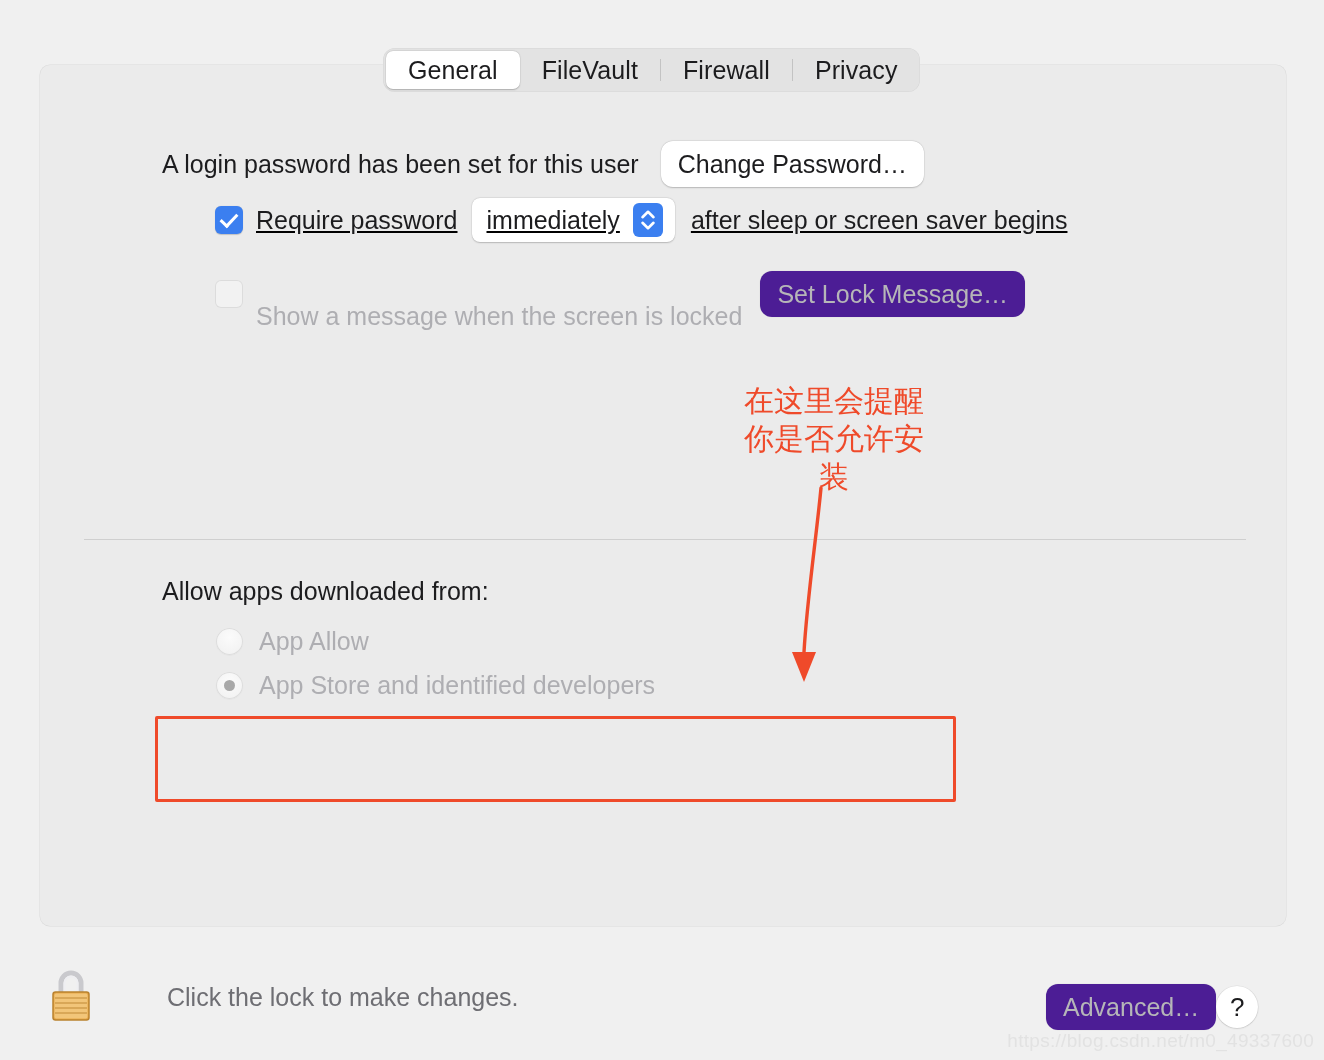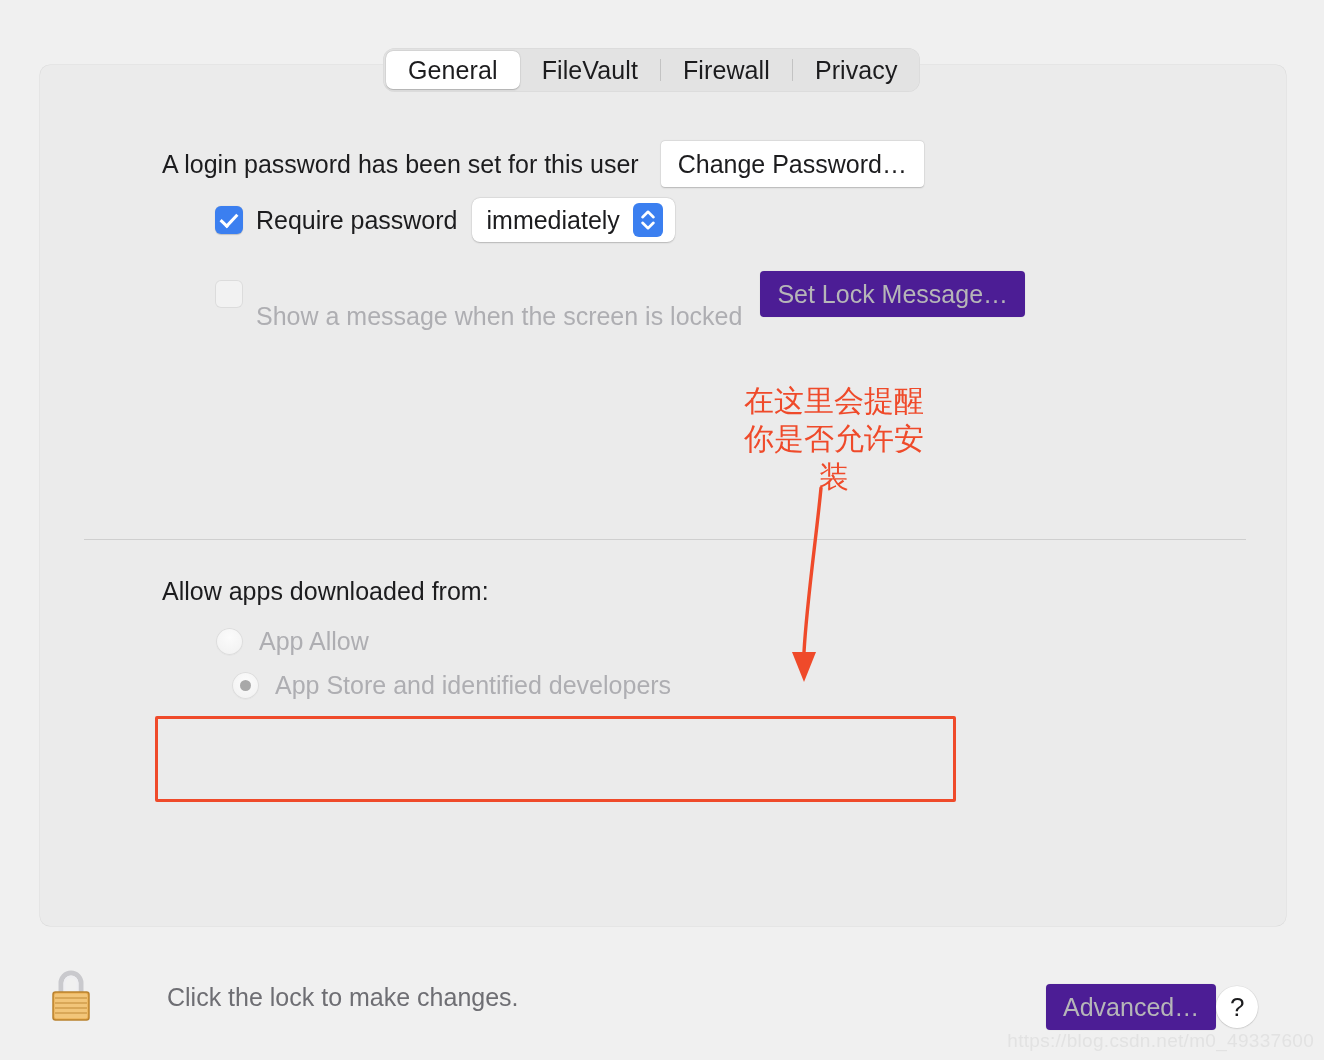--- a/index.html
+++ b/index.html
@@ -83,21 +83,21 @@
     white-space: nowrap;
   }
 
   
   .btn {
     font-family: inherit;
     font-size: 25px;
     color: #1c1c1e;
     background: #ffffff;
     border: none;
-    border-radius: 4px;
+    border-radius: 12px;
     padding: 0 17px;
     height: 46px;
     line-height: 46px;
     box-shadow: 0 0.5px 1.5px rgba(0,0,0,0.2), 0 0 0 0.5px rgba(0,0,0,0.06);
     white-space: nowrap;
     cursor: default;
   }
   .btn.disabled {
     background: #4c1d95;
     color: #b6b6b8;
@@ -267,52 +267,53 @@
   <div class="tab">Privacy</div>
 </div>
 
 <div class="panel">
 
   <div class="row" style="left:122px; top:76px;">
     <span class="label-main">A login password has been set for this user</span>
     <button class="btn" style="margin-left:22px;">Change Password…</button>
   </div>
 
-  <div class="row" style="left:175px; top:133px;">
+  <div class="row" style="left:175px; top:133px;text-decoration:underline;">
     <span class="cb on"></span>
     <span class="label-main" style="margin-left:13px;">Require password</span>
     <span class="popup" style="margin-left:14px;">
       <span class="popup-value">immediately</span>
       <span class="stepper">
         <svg width="30" height="34" viewBox="0 0 30 34" aria-hidden="true">
           <path d="M9.5 14.2 L15 8.8 L20.5 14.2" fill="none" stroke="#ffffff" stroke-width="2.6" stroke-linecap="round" stroke-linejoin="round"></path>
           <path d="M9.5 19.8 L15 25.2 L20.5 19.8" fill="none" stroke="#ffffff" stroke-width="2.6" stroke-linecap="round" stroke-linejoin="round"></path>
         </svg>
       </span>
     </span>
+    <span class="label-main" style="margin-left:16px;">after sleep or screen saver begins</span>
   </div>
 
   <div class="row" style="left:175px; top:192px;">
     <span class="cb off"></span>
     <span class="label-dim" style="margin-left:13px;margin-top:45px;">Show a message when the screen is locked</span>
     <button class="btn disabled" style="margin-left:18px;">Set Lock Message…</button>
   </div>
 
   <div style="position:absolute; left:44px; top:474px; width:1162px; height:1px; background:#cfcfcf;"></div>
 
   <div class="row" style="left:122px; top:512px;">
     <span class="label-main">Allow apps downloaded from:</span>
   </div>
 
   <div class="row" style="left:176px; top:562px;">
     <span class="radio"></span>
     <span class="label-dim" style="margin-left:16px;">App Allow</span>
   </div>
 
-  <div class="row" style="left:192px; top:606px;">
+  <div class="row" style="left:176px; top:606px;">
     <span class="radio sel"></span>
     <span class="label-dim" style="margin-left:16px;">App Store and identified developers</span>
   </div>
 
 </div>
 
 <div class="anno">
 
   <div class="anno-text">
     <div>在这里会提醒</div>

